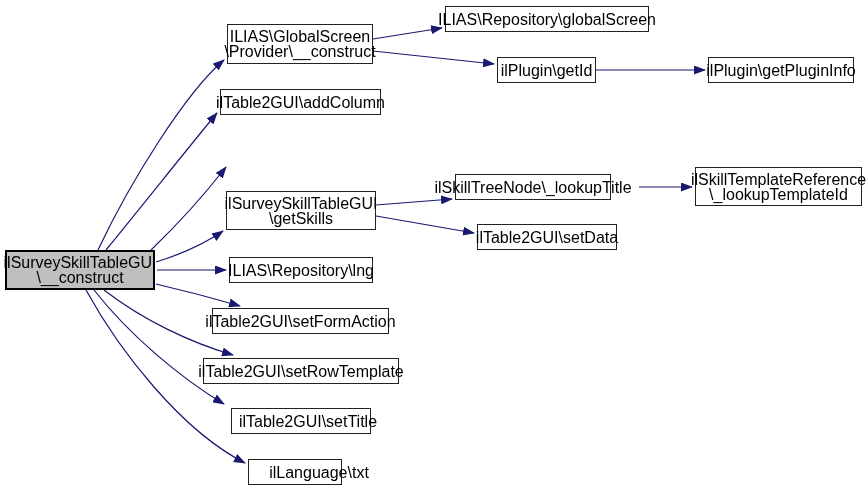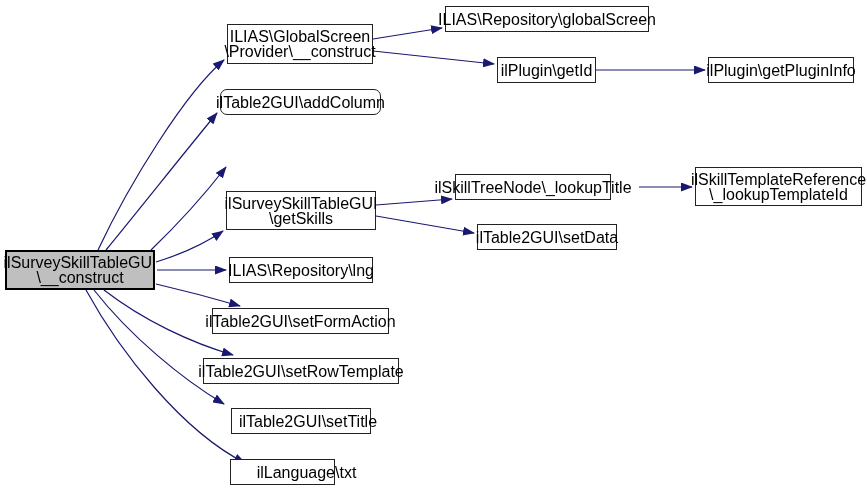--- a/index.html
+++ b/index.html
@@ -81,21 +81,21 @@
   </div>
 
   <div class="node" style="left:497px;top:57px;width:99px;height:26px;">
     <span>ilPlugin\getId</span>
   </div>
 
   <div class="node" style="left:708px;top:57px;width:146px;height:26px;">
     <span>ilPlugin\getPluginInfo</span>
   </div>
 
-  <div class="node" style="left:220px;top:89px;width:161px;height:26px;border-radius:7px;">
+  <div class="node" style="left:220px;top:89px;width:161px;height:26px;">
     <span>ilTable2GUI\addColumn</span>
   </div>
 
 
   <div class="node" style="left:226px;top:191px;width:150px;height:39px;">
     <span>ilSurveySkillTableGUI</span>
     <span>\getSkills</span>
   </div>
 
   <div class="node" style="left:455px;top:174px;width:156px;height:26px;">
@@ -120,17 +120,17 @@
   </div>
 
   <div class="node" style="left:203px;top:358px;width:196px;height:26px;">
     <span>ilTable2GUI\setRowTemplate</span>
   </div>
 
   <div class="node" style="left:231px;top:408px;width:140px;height:26px;padding-left:14px;">
     <span>ilTable2GUI\setTitle</span>
   </div>
 
-  <div class="node" style="left:230px;top:459px;width:105px;height:26px;padding-left:48px;">
+  <div class="node" style="left:248px;top:459px;width:94px;height:26px;padding-left:48px;">
     <span>ilLanguage\txt</span>
   </div>
 
 </div>
 
 </body></html>

